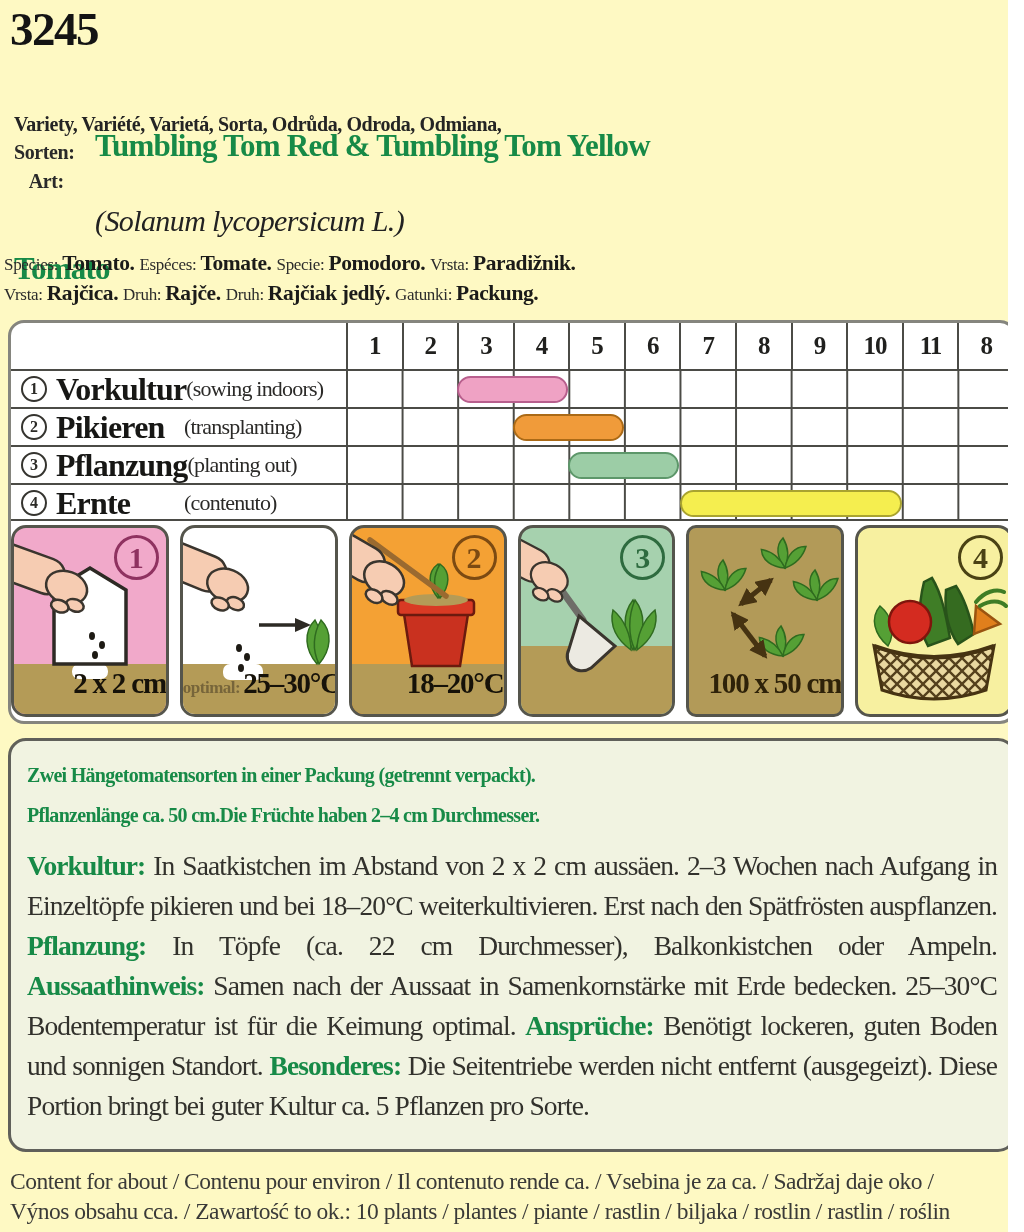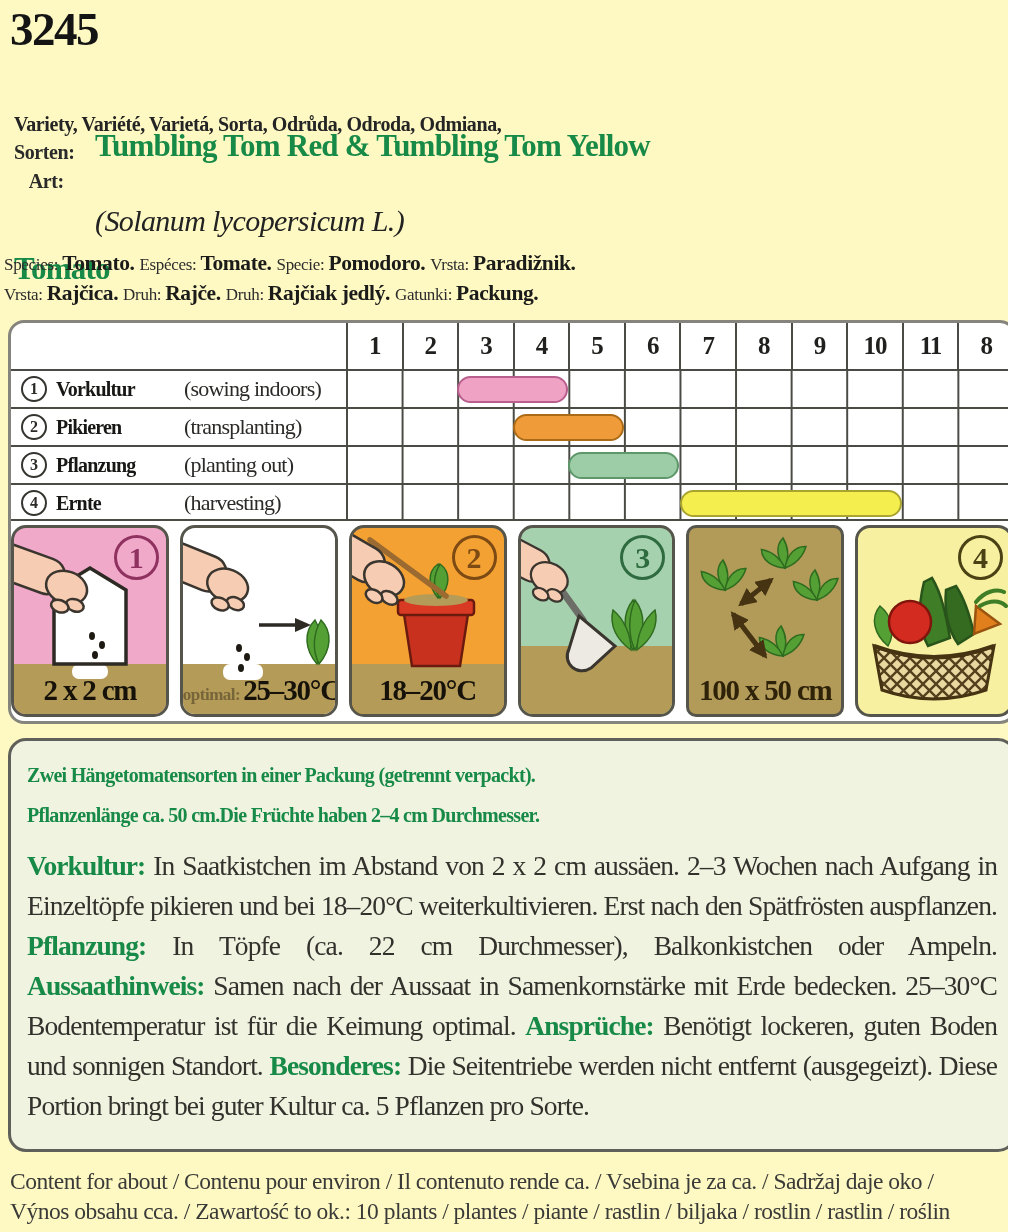--- a/index.html
+++ b/index.html
@@ -27,34 +27,34 @@
   .cal-table { position:absolute; left:0; top:0; right:0; height:198px; border-bottom:2px solid var(--grid); }
   .cal-head { display:flex; height:46px; }
   .cal-spacer { flex:0 0 335px; }
   .m-cell { flex:1; border-left:2px solid var(--grid); display:flex; align-items:center; justify-content:center;
             font-size:25px; font-weight:800; color:#20201e; letter-spacing:-1px; }
   .cal-row { display:flex; height:38px; border-top:2px solid var(--grid); }
   .cal-label { flex:0 0 335px; display:flex; align-items:center; padding-left:10px; }
   .cal-num { flex:0 0 26px; height:26px; border:2px solid #35342f; border-radius:50%;
              display:inline-flex; align-items:center; justify-content:center;
              font-size:16px; font-weight:700; color:#2b2a26; margin-right:9px; }
-  .cal-name { flex:0 0 128px; font-size:20px; font-weight:800; color:#171715; letter-spacing:-0.8px; }
+  .cal-name { flex:0 0 128px; font-size:32px; font-weight:800; color:#171715; letter-spacing:-0.8px; }
   .cal-eng { font-size:22px; font-weight:500; color:#2b2a28; letter-spacing:-0.8px; }
   .cal-strip { flex:1; position:relative;
                background-image:linear-gradient(to right, var(--grid) 2px, transparent 2px);
                background-size:8.33333% 100%; }
   .cal-bar { position:absolute; top:5px; height:27px; border-radius:14px; border:2.5px solid; }
 
   
   .panels { position:absolute; left:0; right:0; top:202px; height:196px; display:flex; justify-content:center; gap:11px; }
   .panel { position:relative; width:158px; height:192px; border:3px solid #55554c; border-radius:15px; overflow:hidden; }
   .panel svg { position:absolute; left:0; top:0; }
   .step-circle { position:absolute; top:7px; right:7px; width:45px; height:45px; border:3.5px solid; border-radius:50%;
                  display:flex; align-items:center; justify-content:center; font-size:30px; font-weight:800; z-index:2; }
-  .caption { position:absolute; left:0; right:0; bottom:7px; text-align:center; z-index:2;
+  .caption { position:absolute; left:0; right:0; bottom:14px; text-align:right; z-index:2;
              font-size:29px; font-weight:800; color:#161209; letter-spacing:-1.2px; white-space:nowrap; }
   .caption-small { font-size:17px; font-weight:700; color:#77653a; letter-spacing:-0.5px; margin-right:3px; }
   .soil { fill:var(--soil); }
   .skin { fill:#f6ccb2; stroke:#3a352e; stroke-width:2.5; }
   .leaf { fill:#55a035; stroke:#2f6b1f; stroke-width:1.5; }
 
   
   .info-box { position:absolute; left:8px; top:738px; width:1008px; height:414px; background:var(--cream);
               border:3px solid #60605a; border-radius:18px; padding:14px 16px 10px 16px; }
   .headline { color:var(--green); font-size:20px; font-weight:800; line-height:40px; letter-spacing:-0.7px; }
@@ -136,21 +136,21 @@
         </div>
         <div class="cal-strip">
           <div class="cal-bar" style="left: 33.3333%; width: 16.6667%; background: rgb(156, 205, 166); border-color: rgb(93, 151, 106);"></div>
         </div>
       </div>
 
       <div class="cal-row">
         <div class="cal-label">
           <span class="cal-num">4</span>
           <span class="cal-name">Ernte</span>
-          <span class="cal-eng">(harvesting)</span>
+          <span class="cal-eng">(contenuto)</span>
         </div>
         <div class="cal-strip">
           <div class="cal-bar" style="left: 50%; width: 33.3333%; background: rgb(245, 238, 79); border-color: rgb(169, 163, 48);"></div>
         </div>
       </div>
     </div>
 
     <div class="panels">
 
       <div class="panel" style="background: rgb(241, 169, 202);">

